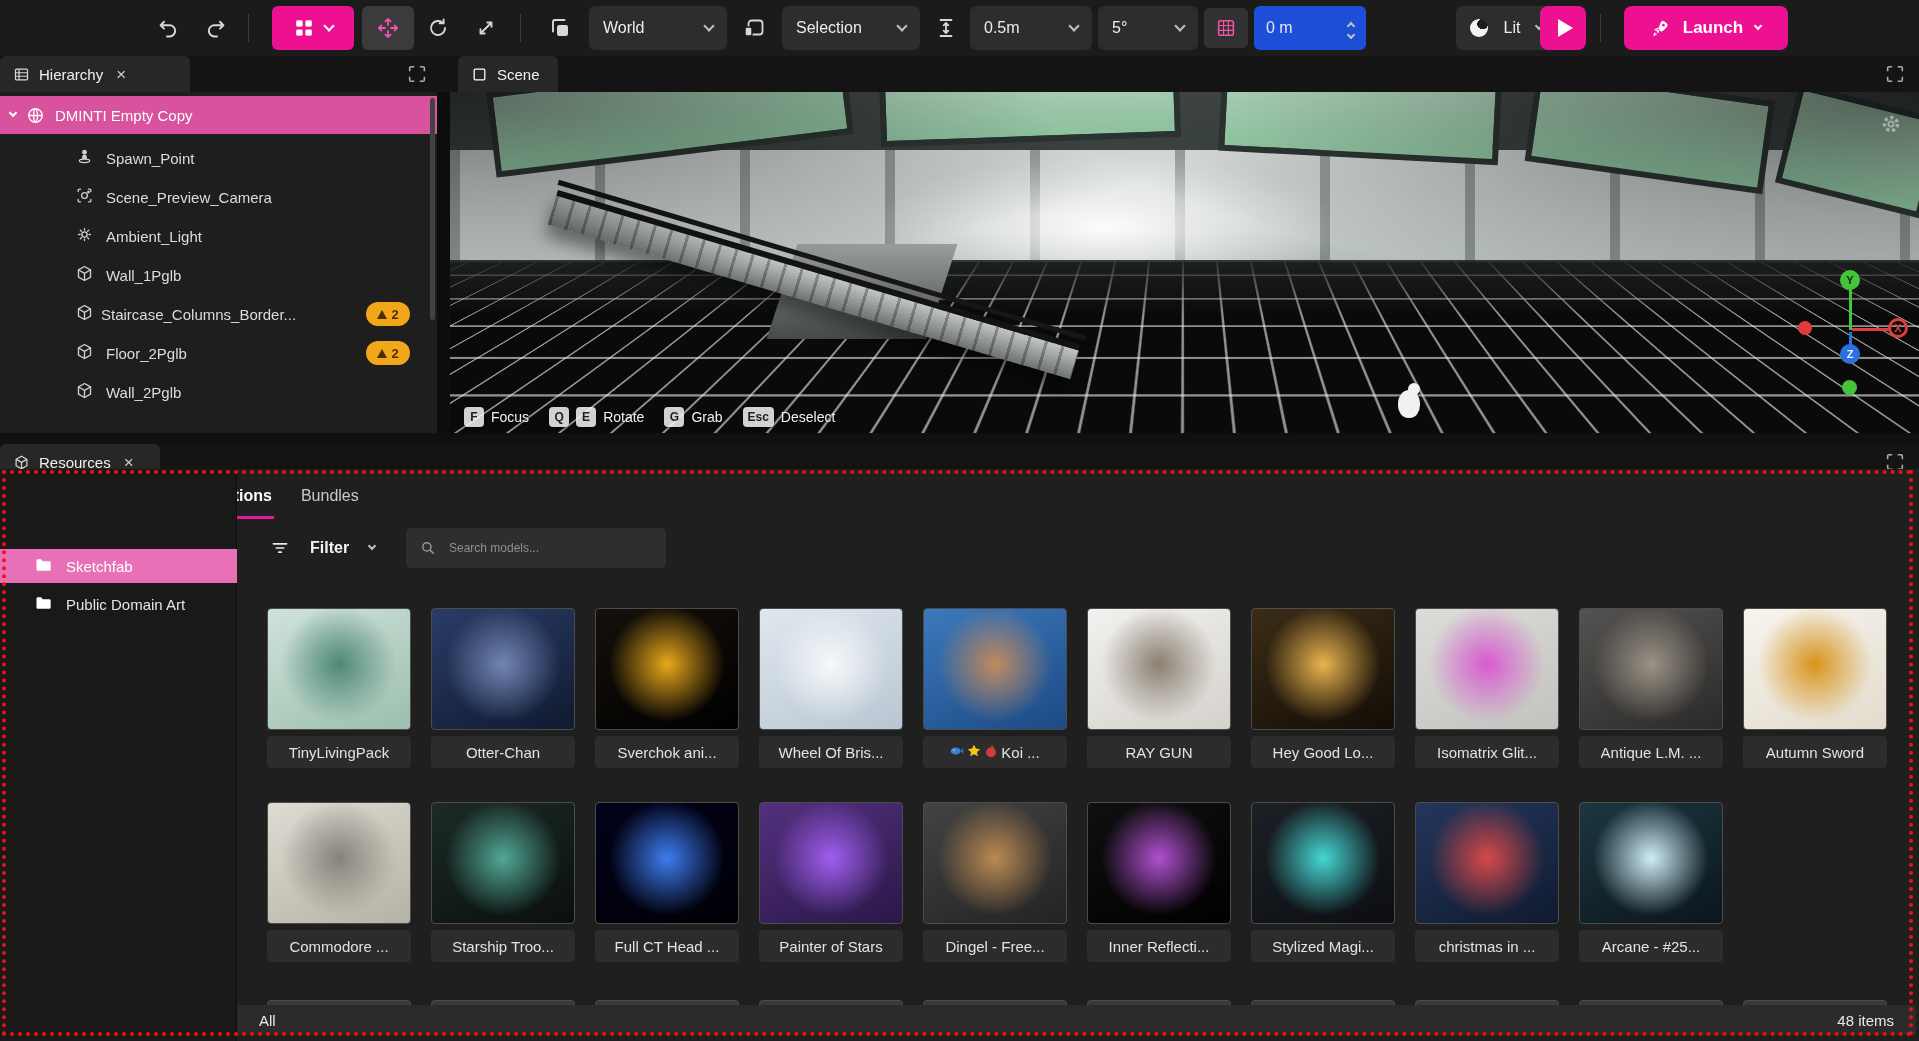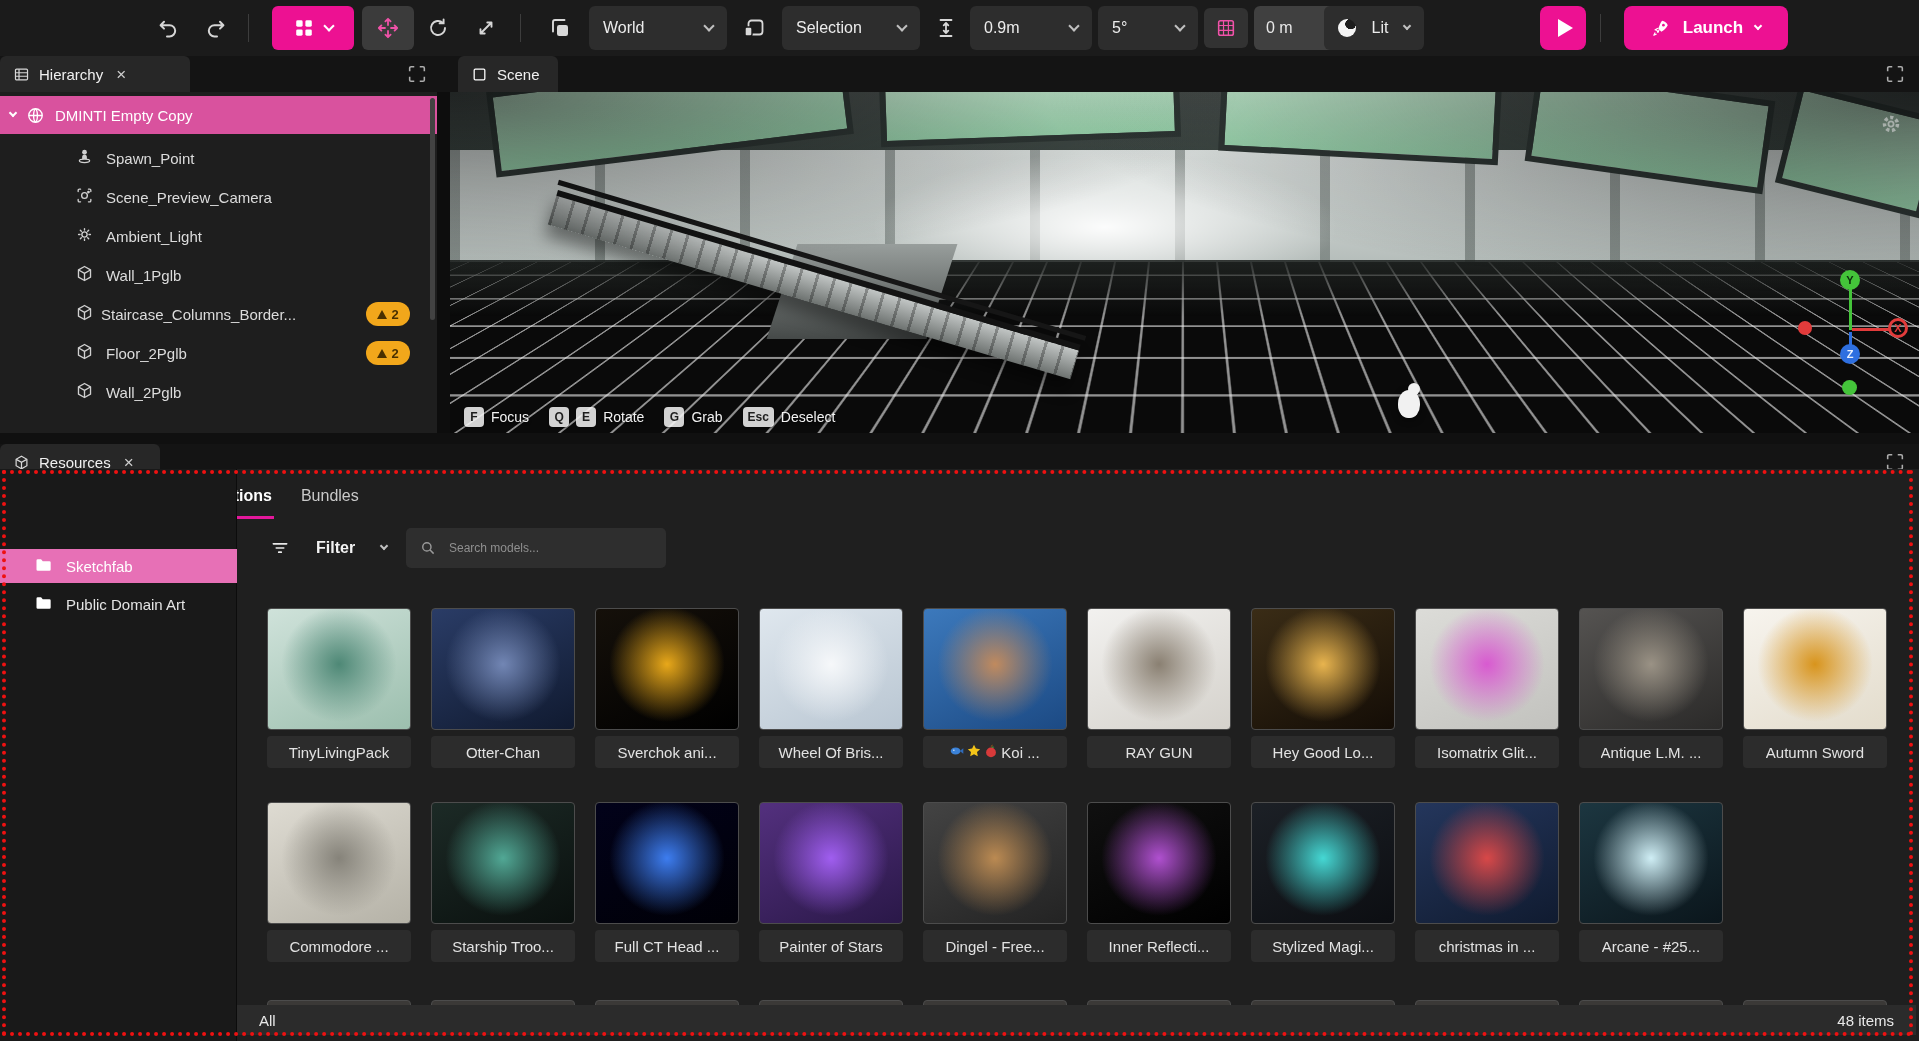--- a/index.html
+++ b/index.html
@@ -20,21 +20,21 @@
   .chev.white{border-color:#fff;}
   .chev.small{width:6px;height:6px;}
   .chev.up{transform:rotate(-135deg);margin-top:4px;}
   .pinkbtn{background:var(--accent,#ed1192);}
   #add-asset-btn{position:absolute;left:272px;top:6px;width:82px;height:44px;border-radius:6px;
                  display:flex;align-items:center;justify-content:center;gap:10px;cursor:pointer;}
   #move-tool{position:absolute;left:362px;top:6px;width:52px;height:44px;background:#3b3b3b;border-radius:6px;
              display:flex;align-items:center;justify-content:center;cursor:pointer;}
   #grid-snap-btn{position:absolute;left:1204px;top:8px;width:44px;height:40px;background:#323232;border-radius:6px;
                  display:flex;align-items:center;justify-content:center;cursor:pointer;}
-  #height-stepper{position:absolute;left:1254px;top:6px;width:112px;height:44px;background:#404040;border-radius:6px;
+  #height-stepper{position:absolute;left:1254px;top:6px;width:112px;height:44px;background:#1d4ed8;border-radius:6px;
                   display:flex;align-items:center;justify-content:space-between;padding:0 12px;font-size:16px;cursor:pointer;}
   .stepcol{display:flex;flex-direction:column;gap:7px;align-items:center;}
   #lit-dd{gap:10px;}
   .lit-sphere{width:18px;height:18px;border-radius:50%;
       background:radial-gradient(circle at 70% 28%,#1c1c1c 0 29%,#f4f4f4 30%);}
   #play-btn{position:absolute;left:1540px;top:6px;width:46px;height:44px;border-radius:8px;display:flex;
             align-items:center;justify-content:center;cursor:pointer;border:none;}
   .play-tri{width:0;height:0;border-left:15px solid #fff;border-top:9px solid transparent;
             border-bottom:9px solid transparent;margin-left:4px;}
   #launch-btn{position:absolute;left:1624px;top:6px;width:164px;height:44px;border-radius:8px;display:flex;
@@ -115,21 +115,21 @@
   
   #res-body{position:absolute;left:0;top:469px;width:1919px;height:572px;background:#1f1f1f;}
   #res-sidebar{position:absolute;left:0;top:0;width:237px;height:572px;background:#191919;border-right:1px solid #0c0c0c;}
   .folder-row{position:absolute;left:0;width:237px;height:34px;display:flex;align-items:center;gap:12px;
               padding-left:34px;font-size:15px;color:#e4e4e4;cursor:pointer;}
   .folder-row.selected{background:var(--folder-selected,#e770b6);color:#fff;}
   .folder-row svg{width:20px;height:20px;}
   #res-tabs{position:absolute;left:19px;top:4px;height:46px;display:flex;gap:25px;align-items:flex-end;}
   .rtab{padding:0 2px 11px 2px;font-size:16px;color:#c9c9c9;cursor:pointer;border-bottom:3px solid transparent;}
   .rtab.active{color:#fff;font-weight:bold;border-bottom:3px solid var(--tab-underline,#e3189b);}
-  #filter-btn{position:absolute;left:262px;top:59px;height:40px;display:flex;align-items:center;gap:26px;
+  #filter-btn{position:absolute;left:262px;top:59px;height:40px;display:flex;align-items:center;gap:20px;
               padding:0 8px;cursor:pointer;}
   #filter-btn .flabel{font-size:16px;font-weight:bold;color:#f2f2f2;}
   #search-box{position:absolute;left:406px;top:59px;width:260px;height:40px;background:#2e2e2e;border-radius:5px;
               display:flex;align-items:center;gap:10px;padding:0 13px;}
   #search-box input{background:transparent;border:none;outline:none;color:#bef264;font-size:12px;width:200px;
                     font-family:inherit;}
   #search-box input::placeholder{color:#8f8f8f;}
   #cards{position:absolute;left:267px;top:139px;width:1640px;display:flex;flex-wrap:wrap;column-gap:20px;row-gap:34px;}
   .card{width:144px;cursor:pointer;}
   .card-thumb{width:144px;height:122px;border:1px solid #4c4c4c;border-radius:4px;}
@@ -209,41 +209,41 @@
     <div class="tdd" style="left:782px;width:138px">
       <span>Selection</span>
       <i class="chev"></i>
     </div>
     <button class="tbtn" style="left:928px">
       <svg viewBox="0 0 24 24" fill="none" stroke="#d8d8d8" stroke-width="1.8" stroke-linecap="round">
           <path d="M6.5 4h11M6.5 20h11M12 7v10M12 7l-2.3 2.3M12 7l2.3 2.3M12 17l-2.3-2.3M12 17l2.3-2.3"></path>
         </svg>
     </button>
     <div class="tdd" style="left:970px;width:122px">
-      <span>0.9m</span>
+      <span>0.5m</span>
       <i class="chev"></i>
     </div>
     <div class="tdd" style="left:1098px;width:100px">
       <span>5°</span>
       <i class="chev"></i>
     </div>
     <div id="grid-snap-btn">
       <svg viewBox="0 0 24 24" style="width:22px;height:22px" fill="none" stroke="var(--tool-pink,#f052a8)">
           <rect x="4" y="4" width="16" height="16" rx="2" stroke-width="1.7"></rect>
           <path d="M9.3 4v16M14.6 4v16M4 9.3h16M4 14.6h16" stroke-width="1.3"></path>
         </svg>
     </div>
     <div id="height-stepper">
       <span>0 m</span>
       <span class="stepcol">
         <i class="chev small up"></i>
         <i class="chev small"></i>
       </span>
     </div>
-    <div class="tdd" id="lit-dd" style="left:1324px;width:100px">
+    <div class="tdd" id="lit-dd" style="left:1456px;width:100px">
       <span class="lit-sphere"></span>
       <span>Lit</span>
       <i class="chev small"></i>
     </div>
     <button id="play-btn" class="pinkbtn">
       <span class="play-tri"></span>
     </button>
     <div class="tdiv" style="left:1600px"></div>
     <button id="launch-btn" class="pinkbtn">
       <svg viewBox="0 0 24 24" style="width:20px;height:20px">

